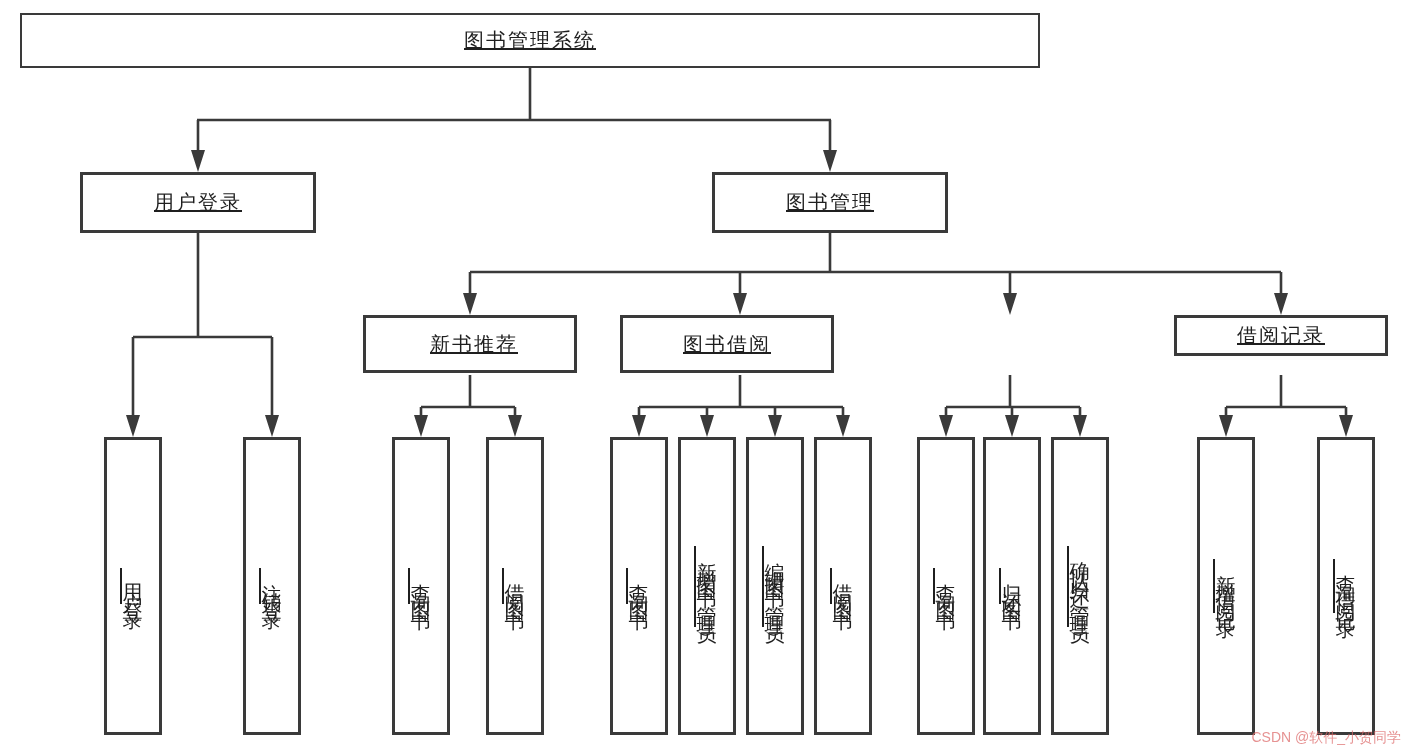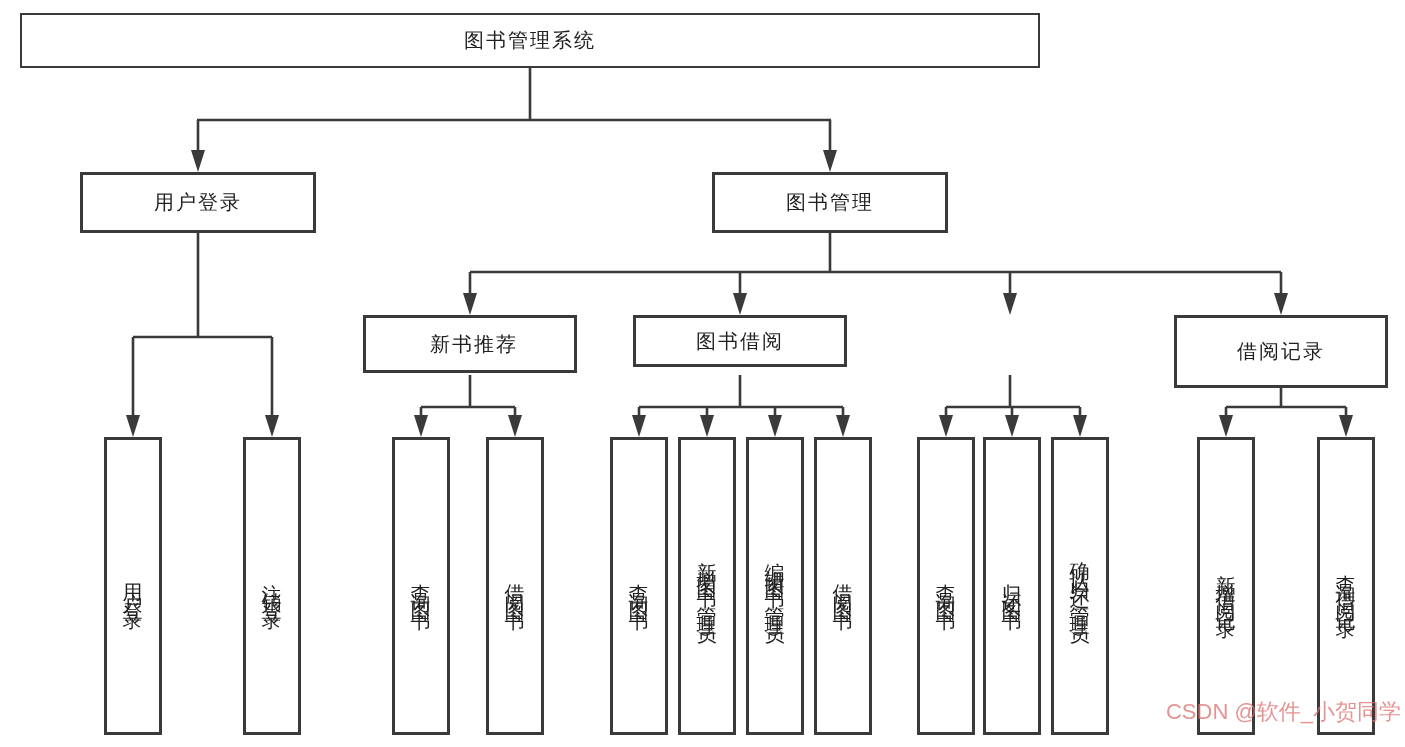--- a/index.html
+++ b/index.html
@@ -24,41 +24,42 @@
   .node {
     position: absolute;
     box-sizing: border-box;
     background: #ffffff;
     border: 3px solid #3a3a3a;
     display: flex;
     align-items: center;
     justify-content: center;
     color: #1f1f1f;
     z-index: 1;
+    text-decoration: underline;
   }
   .node.root { border-width: 2px; }
   .hlabel {
     font-size: 20px;
     letter-spacing: 2px;
     white-space: nowrap;
   }
   .vlabel {
     writing-mode: vertical-rl;
     text-orientation: mixed;
     font-size: 20px;
     letter-spacing: 9px;
     line-height: 1;
     white-space: nowrap;
   }
   .leaf { border-width: 3px; }
   #watermark {
     position: absolute;
     right: 4px;
-    bottom: 20px;
-    font-size: 22px;
+    bottom: 0;
+    font-size: 14px;
     color: rgba(222, 110, 110, 0.75);
     z-index: 5;
     white-space: nowrap;
     margin-top: 23px;
   }
 </style>
 </head>
 <body>
 
 <div id="canvas">
@@ -103,24 +104,24 @@
   <div class="node" style="left:80px; top:172px; width:236px; height:61px;">
     <span class="hlabel">用户登录</span>
   </div>
   <div class="node" style="left:712px; top:172px; width:236px; height:61px;justify-content:center;">
     <span class="hlabel">图书管理</span>
   </div>
 
   <div class="node" style="left:363px; top:315px; width:214px; height:58px;padding-left:8px;">
     <span class="hlabel">新书推荐</span>
   </div>
-  <div class="node" style="left:633px; top:315px; width:214px; height:52px;justify-content:center;">
+  <div class="node" style="left:620px; top:315px; width:214px; height:58px;justify-content:center;">
     <span class="hlabel">图书借阅</span>
   </div>
-  <div class="node" style="left:1174px; top:315px; width:214px; height:73px;">
+  <div class="node" style="left:1174px; top:315px; width:214px; height:41px;">
     <span class="hlabel">借阅记录</span>
   </div>
 
   <div class="node leaf" style="left:104px; top:437px; width:58px; height:298px;">
     <span class="vlabel">用户登录</span>
   </div>
   <div class="node leaf" style="left:243px; top:437px; width:58px; height:298px;">
     <span class="vlabel">注销登录</span>
   </div>
 

